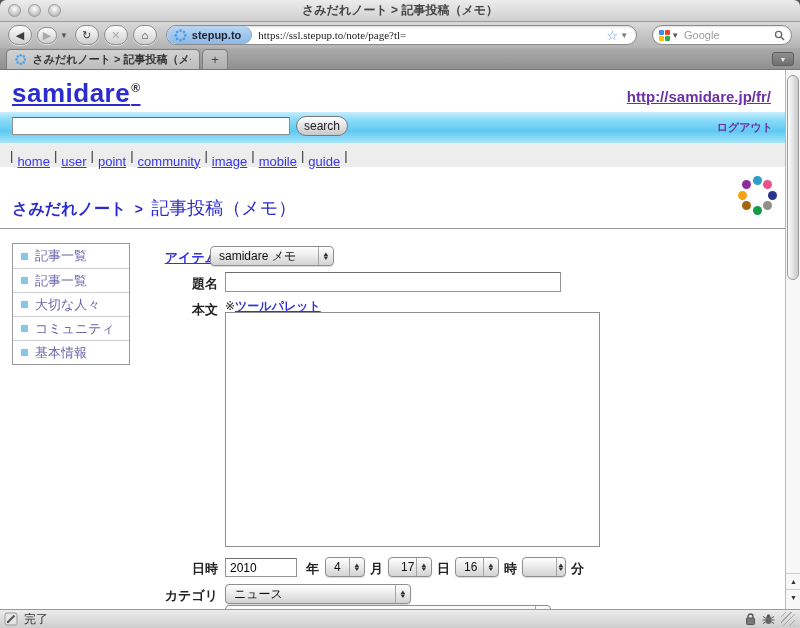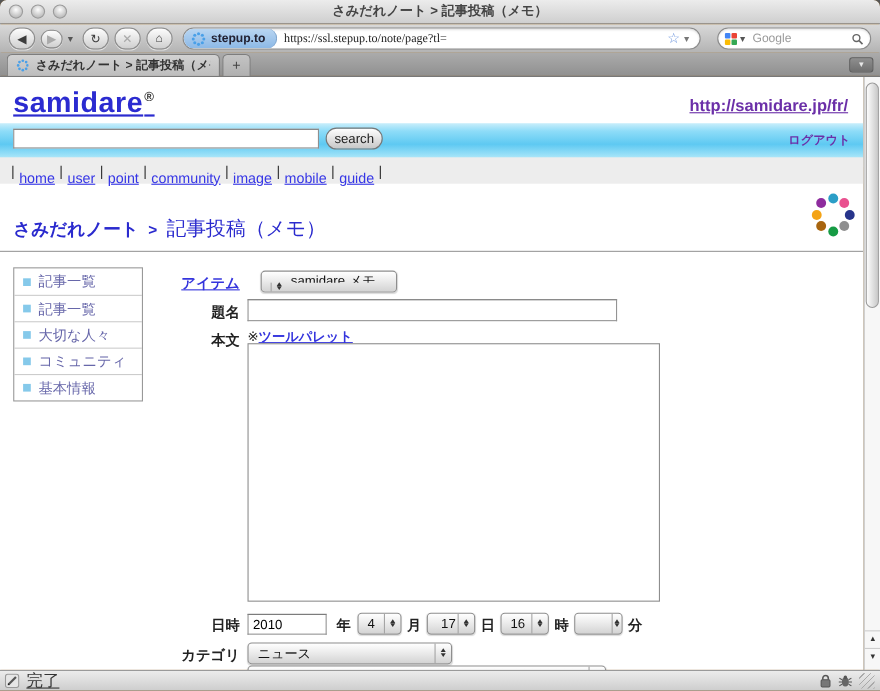--- a/index.html
+++ b/index.html
@@ -114,21 +114,21 @@
   .sthumb { position:absolute; left:1px; top:5px; width:12px; height:205px; border-radius:7px;
             border:1px solid #9a9a9a; background:linear-gradient(90deg,#fdfdfd,#c9c9c9); }
   .sarrow { position:absolute; left:0; width:15px; height:16px; display:flex; align-items:center; justify-content:center;
             font-size:7px; color:#333; border-top:1px solid #ccc; }
   .sarrow.up { bottom:20px; } .sarrow.down { bottom:4px; }
 
   
   .statusbar { position:absolute; bottom:0; left:0; width:100%; height:19px;
                background:linear-gradient(#ececec,#cdcdcd); border-top:1px solid #9a9a9a;
                display:flex; align-items:center; padding:0 4px; gap:6px; }
-  .statusbar .donetext { font-size:15px; color:#333;text-decoration:underline; }
+  .statusbar .donetext { font-size:12px; color:#333; }
   .statusbar .spacer { flex:1; }
   .grip { width:14px; height:14px; background:repeating-linear-gradient(135deg,transparent 0 3px,#a9a9a9 3px 4px); margin-right:1px; }
 </style>
 </head>
 <body>
 
 <div class="window">
 
   <div class="titlebar">
     <div class="lights">
@@ -269,21 +269,21 @@
           <span class="bullet"></span>
           <span class="slabel">コミュニティ</span>
         </div>
         <div class="side-item">
           <span class="bullet"></span>
           <span class="slabel">基本情報</span>
         </div>
       </div>
 
     <span class="flabel" style="top:179px"><a class="flink">アイテム</a></span>
-    <span class="macselect" style="left:237px; top:176px; width:124px;flex-direction:column;">
+    <span class="macselect" style="left:210px; top:176px; width:124px;">
       <span class="val">samidare メモ</span>
       <span class="stepper">
           <i>▲</i>
           <i>▼</i>
         </span>
     </span>
 
     <span class="flabel" style="top:205px">題名</span>
     <input class="txtinput" style="left: 225px; top: 202px; width: 336px; height: 20px;" value="">
 

